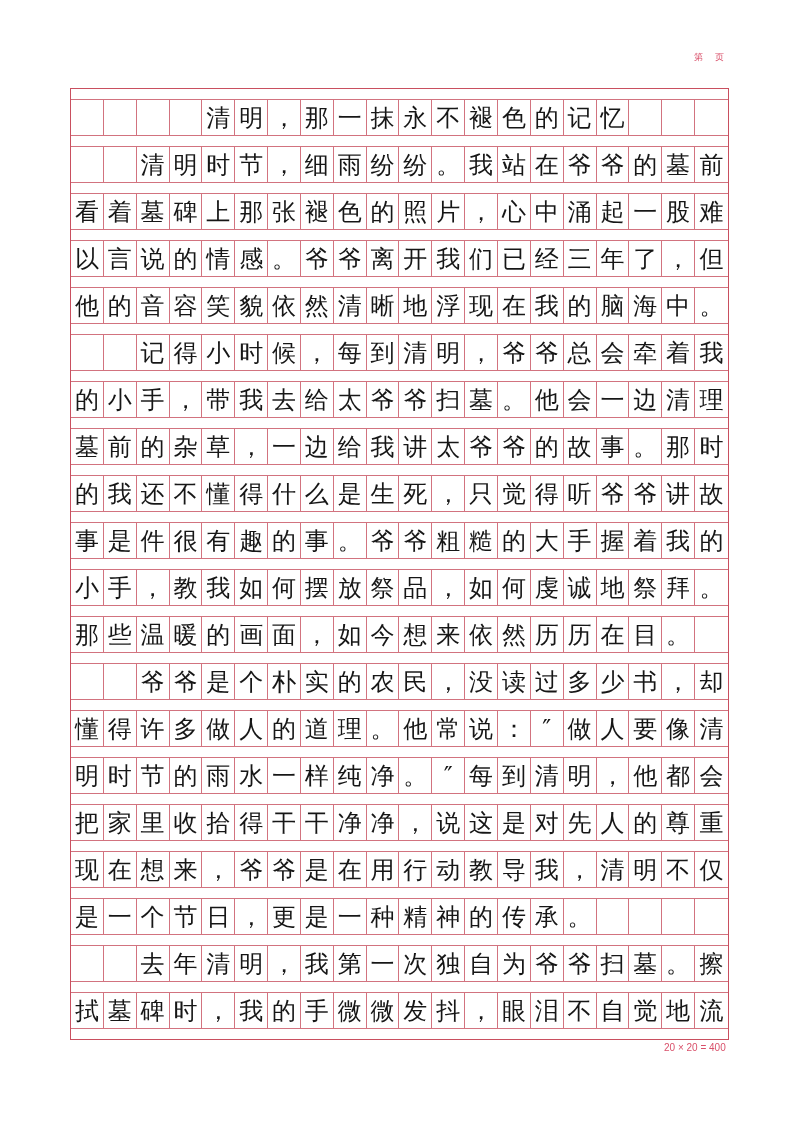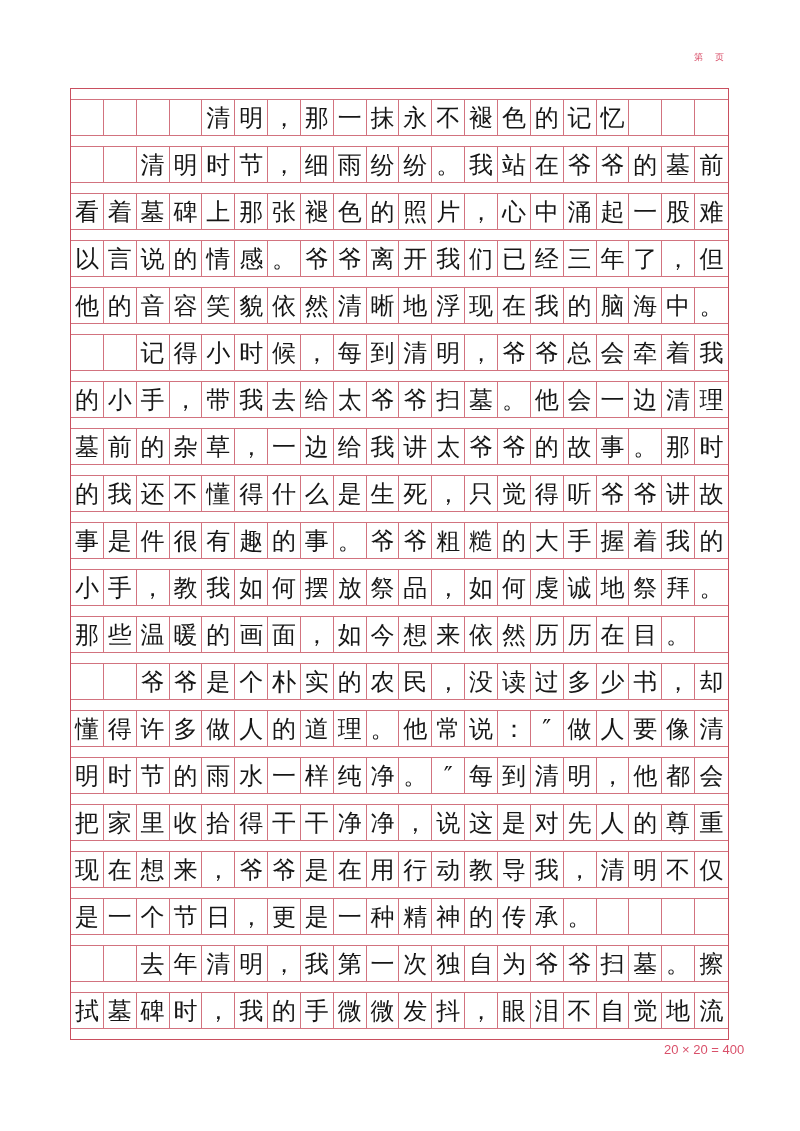--- a/index.html
+++ b/index.html
@@ -33,21 +33,21 @@
     display: flex; align-items: center; justify-content: center;
     font-family: "DejaVu Sans", sans-serif;
     font-size: 24px;
     line-height: 1;
     color: #161616;
   }
   .cell:last-child { border-right: none; }
   .final-gap { height: 10px; }
   .page-footer {
     position: absolute; left: 664px; top: 1042px;
-    font-size: 13px; color: #d9506a;
+    font-size: 10px; color: #d9506a;
     font-family: "Liberation Sans", sans-serif;
   }
 </style>
 </head>
 <body>
 
 <div class="page-header">
   <span>第</span>
   <span>页</span>
 </div>

